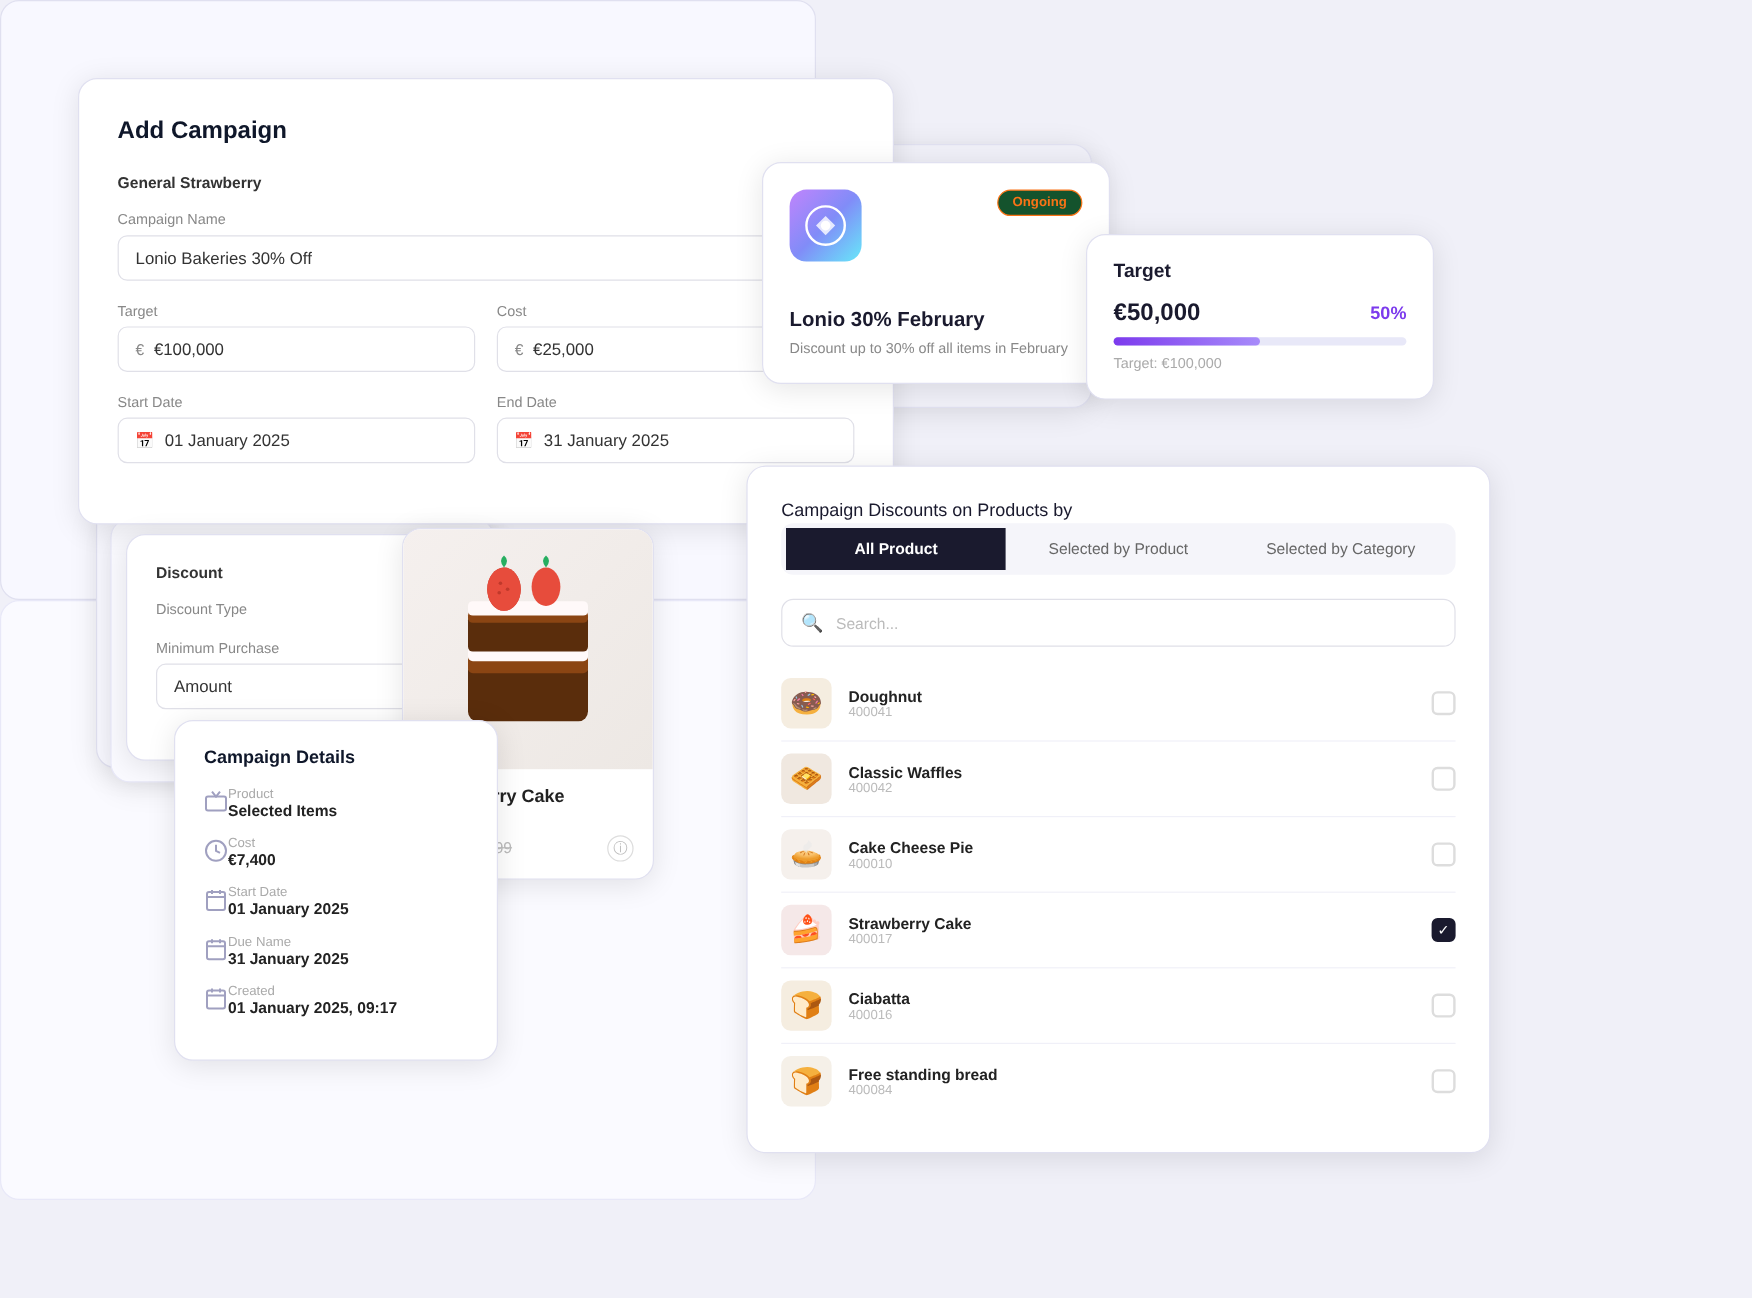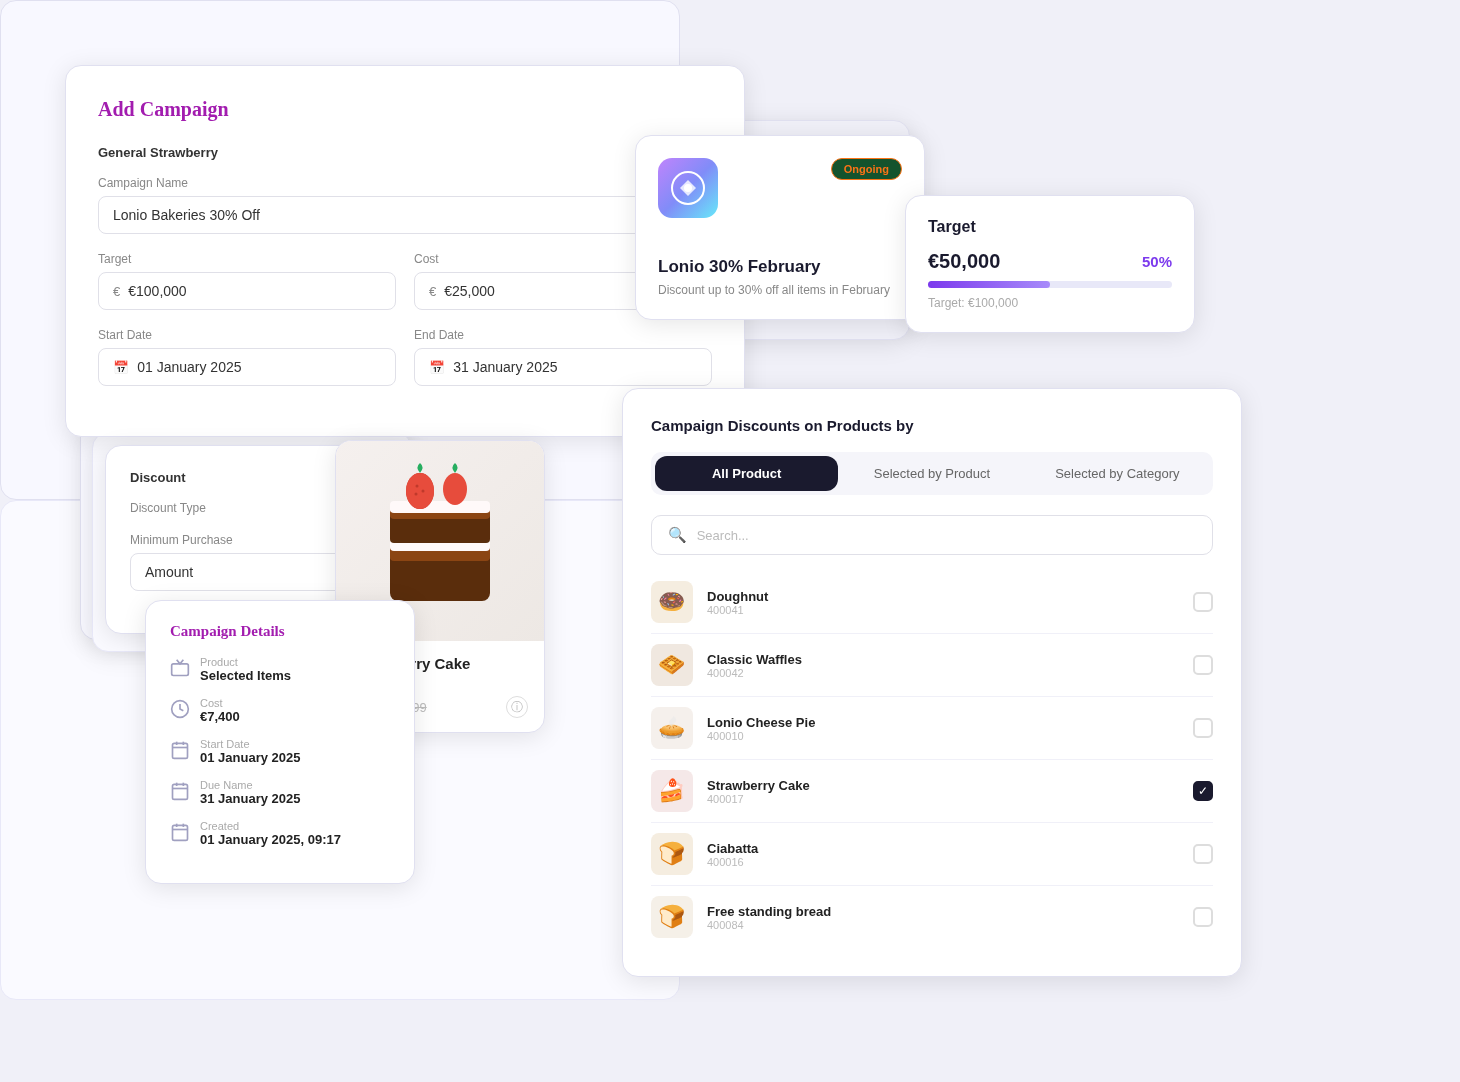--- a/index.html
+++ b/index.html
@@ -40,23 +40,22 @@
       top: 65px; left: 65px;
       width: 680px;
       padding: 32px;
       border: 1.5px solid #e0e0f0;
       z-index: 2;
     }
 
     .card-title {
       font-size: 20px;
       font-weight: 700;
-      color: #a21caf;
+      color: #0f172a;
       margin-bottom: 24px;
-      font-family: Liberation Serif, serif;
     }
 
     .section-label {
       font-size: 13px;
       font-weight: 600;
       color: #333;
       margin-bottom: 16px;
     }
 
     .form-group {
@@ -130,21 +129,20 @@
       top: 600px; left: 145px;
       width: 270px;
       padding: 22px 24px;
       border: 1.5px solid #e0e0f0;
       z-index: 10;
     }
 
     .detail-item {
       display: flex;
       align-items: flex-start;
-      gap: 10px;
       margin-bottom: 14px;
     }
 
     .detail-icon {
       width: 20px;
       height: 20px;
       color: #a0a0c0;
       flex-shrink: 0;
       margin-top: 2px;
     }
@@ -348,38 +346,38 @@
     .card-main {
       top: 388px; left: 622px;
       width: 620px;
       padding: 28px;
       border: 1.5px solid #e0e0f0;
       z-index: 8;
     }
 
     .main-title {
       font-size: 15px;
-      font-weight: 700;
+      font-weight: 400;
       color: #1a1a2e;
-      margin-bottom: 18px;
+      margin-bottom: 2px;
     }
 
     .tabs-row {
       display: flex;
       gap: 2px;
       margin-bottom: 20px;
       background: #f5f5fa;
       border-radius: 10px;
       padding: 4px;
     }
 
     .tab {
       flex: 1;
       padding: 10px 14px;
-      border-radius: 12px;
+      border-radius: 0;
       font-size: 13px;
       font-weight: 500;
       text-align: center;
       cursor: pointer;
       color: #666;
     }
 
     .tab.active {
       background: #1a1a2e;
       color: white;
@@ -722,21 +720,21 @@
         <div class="prod-thumb" style="background: rgb(240, 232, 224); font-size: 22px;">🧇</div>
         <div class="prod-info">
           <div class="prod-name">Classic Waffles</div>
           <div class="prod-id">400042</div>
         </div>
         <div class="checkbox"></div>
       </div>
       <div class="product-list-item">
         <div class="prod-thumb" style="background: rgb(245, 240, 236); font-size: 22px;">🥧</div>
         <div class="prod-info">
-          <div class="prod-name">Lonio Cheese Pie</div>
+          <div class="prod-name">Cake Cheese Pie</div>
           <div class="prod-id">400010</div>
         </div>
         <div class="checkbox"></div>
       </div>
       <div class="product-list-item">
         <div class="prod-thumb" style="background: rgb(245, 232, 232); font-size: 22px;">🍰</div>
         <div class="prod-info">
           <div class="prod-name">Strawberry Cake</div>
           <div class="prod-id">400017</div>
         </div>

